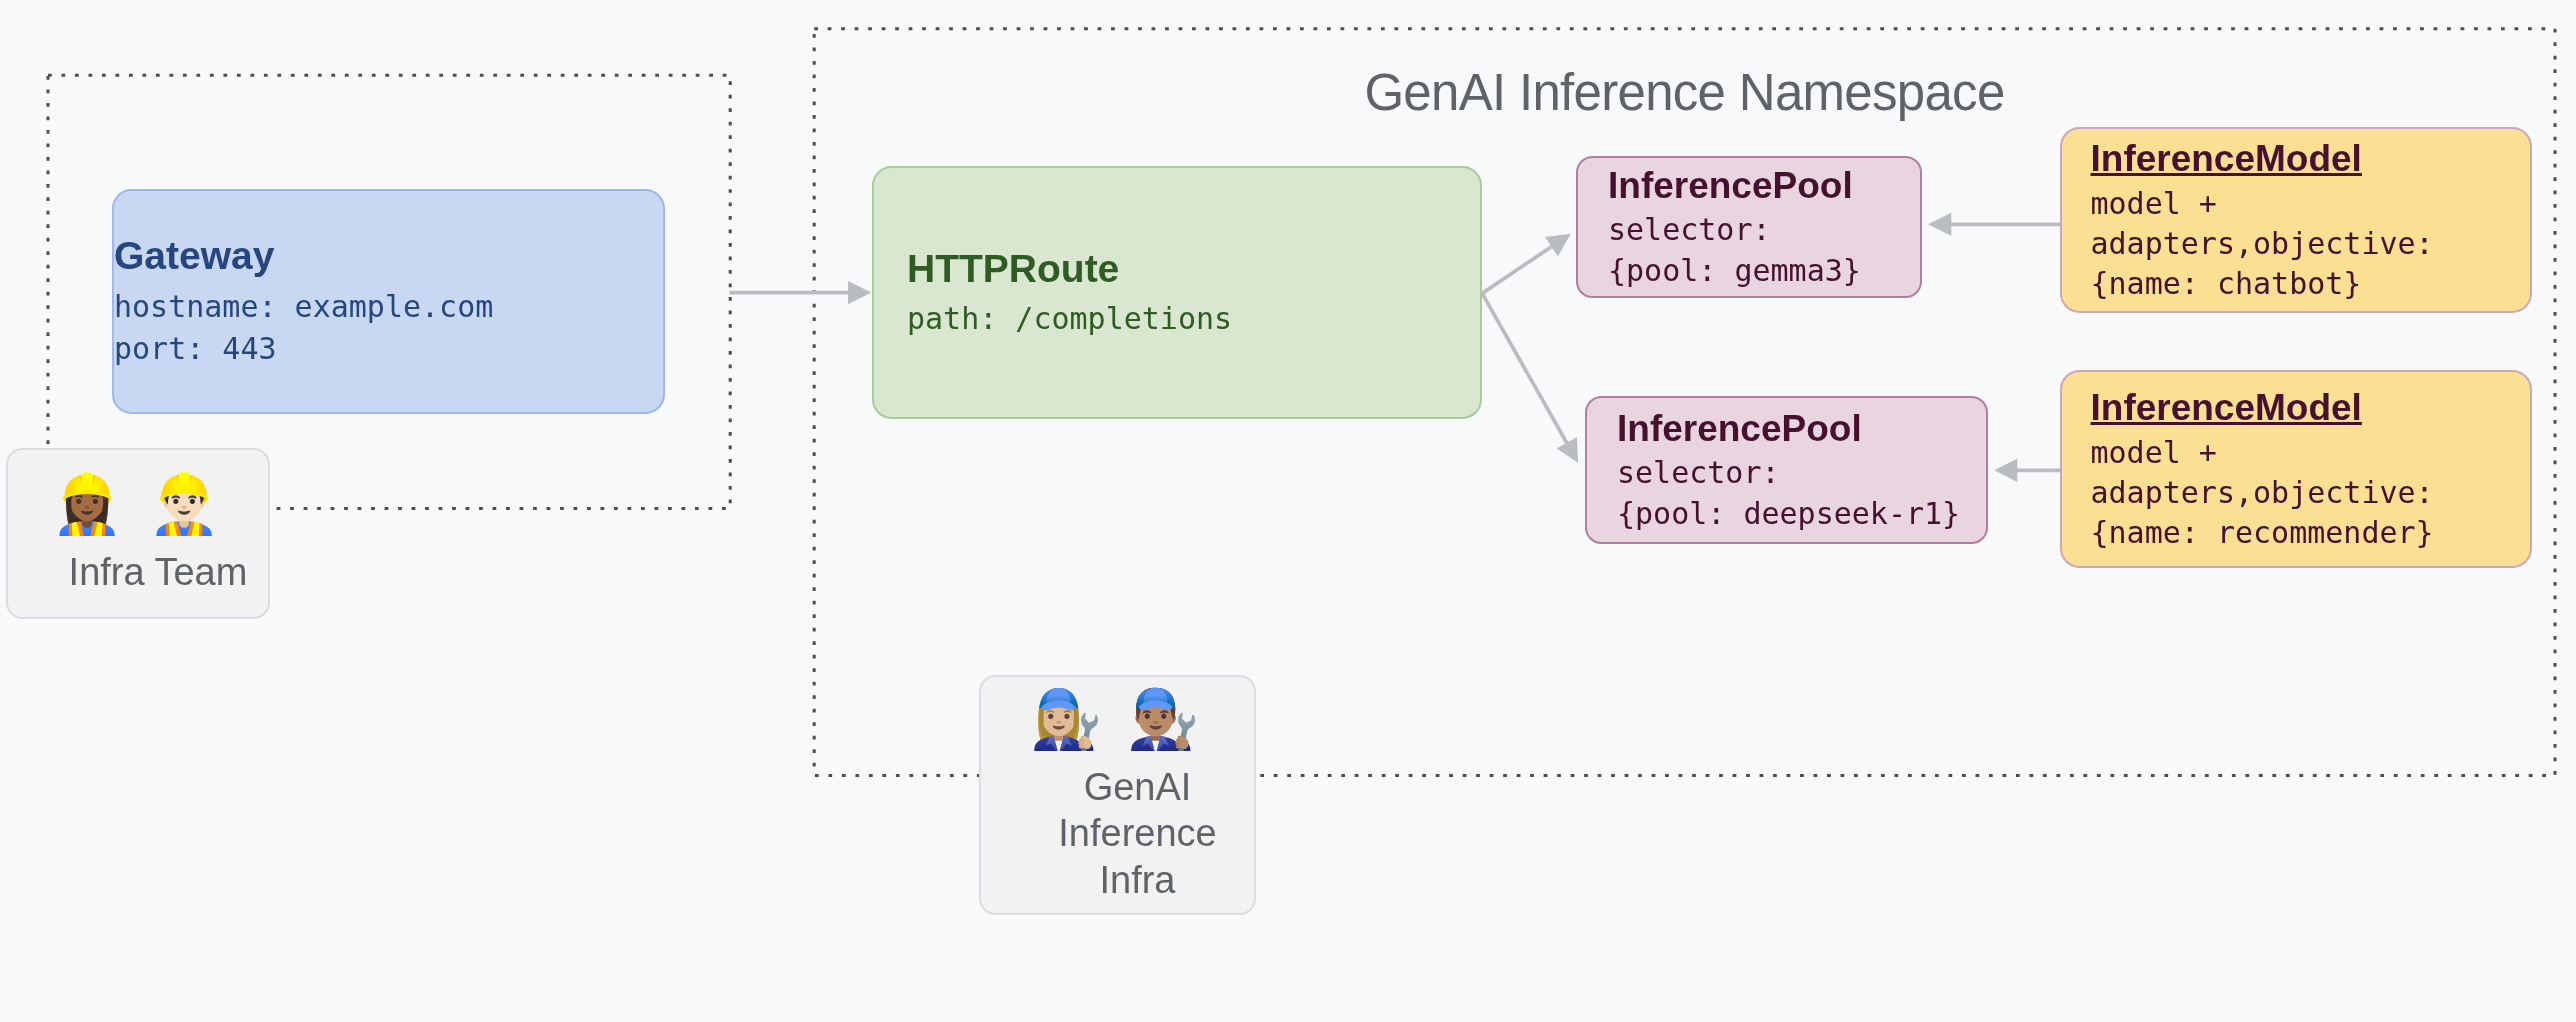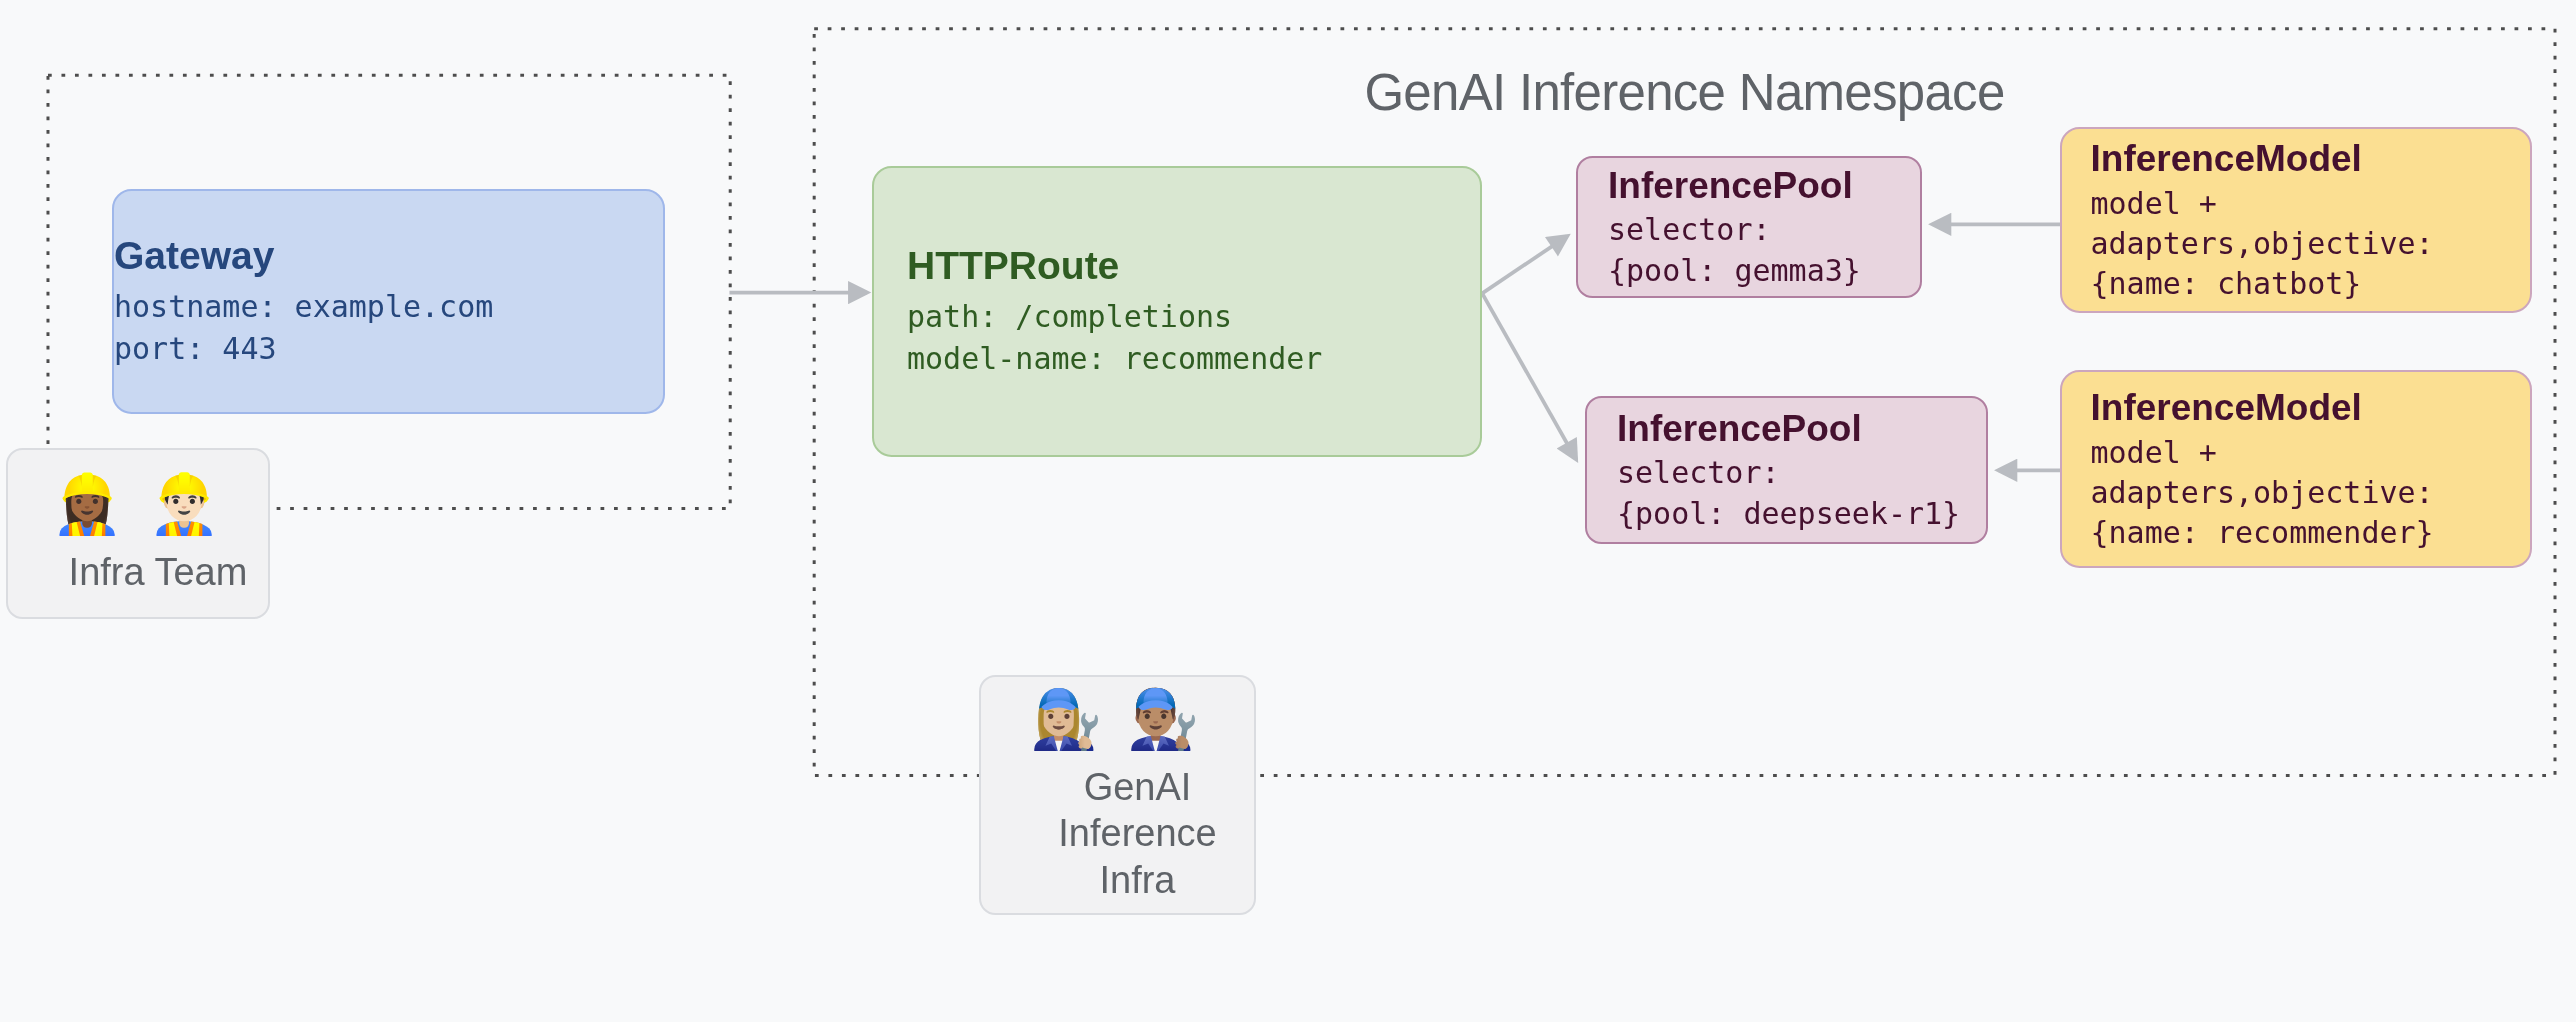--- a/index.html
+++ b/index.html
@@ -25,21 +25,21 @@
   .gateway{background:var(--gateway-fill);border-color:var(--gateway-border);}
   .gateway .title,.gateway .mono{color:var(--gateway-text);}
   .httproute{background:var(--route-fill);border-color:var(--route-border);padding-left:33px;}
   .httproute .title,.httproute .mono{color:var(--route-text);}
   .pool{background:var(--pool-fill);border-color:var(--pool-border);padding-left:30px;border-radius:16.5px;}
   .pool .title,.pool .mono{color:var(--pool-text);}
   .pool .title{font-size:37px;margin-bottom:1.5px;}
   .pool .mono{line-height:1.35;}
   .model{background:var(--model-fill);border-color:var(--model-border);padding-left:28.5px;}
   .model .title,.model .mono{color:var(--model-text);}
-  .model .title{font-size:37px;margin-bottom:1.5px;}
+  .model .title{font-size:37px;margin-bottom:1.5px;text-decoration:underline;}
   .model .mono{line-height:1.33;}
   .team{position:absolute;box-sizing:border-box;background:var(--team-fill);border:2.2px solid var(--team-border);border-radius:16.5px;display:flex;flex-direction:column;justify-content:center;align-items:center;}
   .team .emojis{font-size:58px;line-height:1.1;letter-spacing:4.5px;}
   .team .label{color:var(--team-text);font-size:38px;line-height:1.22;text-align:center;margin-top:13.5px;margin-left:40px;}
   .team.genai .label{max-width:180px;}
 </style>
 </head>
 <body>
 
 <div class="stage">
@@ -61,24 +61,23 @@
 
 
   <div class="ns-title" style="left:814px;top:63px;width:1741px;">GenAI Inference Namespace</div>
 
   <div class="node gateway" style="left:112px;top:189px;width:553px;height:225px;">
     <div class="title">Gateway</div>
     <div class="mono">hostname: example.com</div>
     <div class="mono">port: 443</div>
   </div>
 
-  <div class="node httproute" style="left:872px;top:166px;width:610px;height:291px;">
+  <div class="node httproute" style="left:872px;top:166px;width:610px;height:253px;">
     <div class="title">HTTPRoute</div>
     <div class="mono">path: /completions</div>
-    <div class="mono">model-name: recommender</div>
   </div>
 
   <div class="node pool" style="left:1576px;top:156px;width:346px;height:142px;">
     <div class="title">InferencePool</div>
     <div class="mono">selector:</div>
     <div class="mono">{pool: gemma3}</div>
   </div>
 
   <div class="node model" style="left:2060px;top:127px;width:472px;height:186px;">
     <div class="title">InferenceModel</div>

